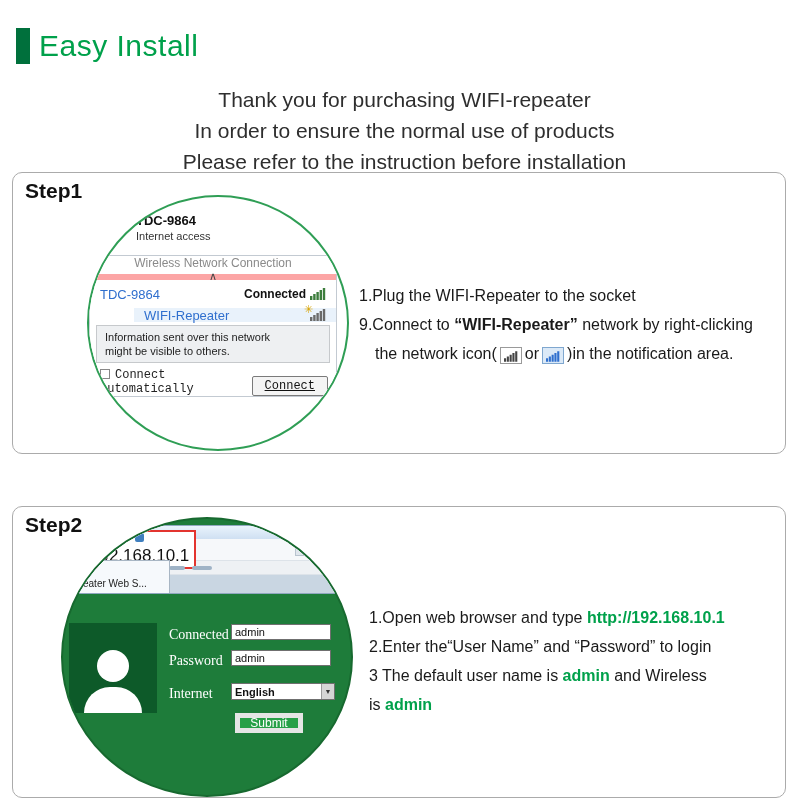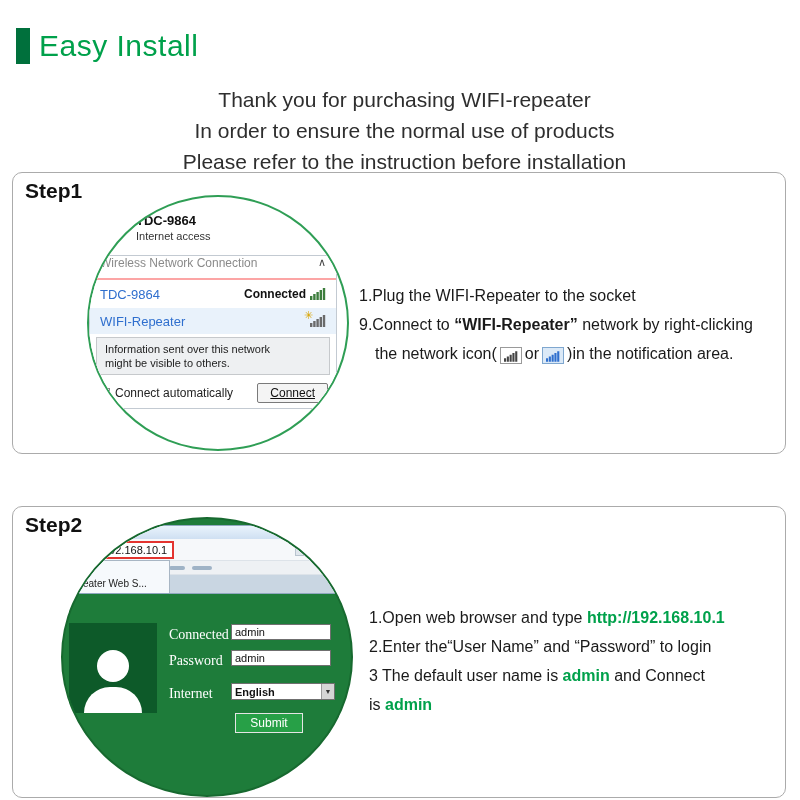--- a/index.html
+++ b/index.html
@@ -25,37 +25,37 @@
 
   
   .circle1 { position:absolute; left:74px; top:22px; width:262px; height:256px;
              border-radius:50%; border:2px solid #2f9e55; background:#fff; overflow:hidden; }
   .wifi-summary { position:absolute; left:26px; top:16px; display:flex; align-items:flex-start; gap:6px; }
   .wifi-summary .txt b { display:block; font-size:13px; color:#111; }
   .wifi-summary .txt span { display:block; font-size:11px; color:#333; margin-top:2px; }
 
   .net-panel { position:absolute; left:0; top:58px; width:248px; background:#fff;
                border:1px solid #c3cad2; }
-  .panel-header { height:24px; display:flex; align-items:flex-start; justify-content:space-between;
-                  padding:0 10px; font-size:12px; color:#8a8a8a; border-bottom:2px solid #fca5a5; }
+  .panel-header { height:24px; display:flex; align-items:center; justify-content:space-between;
+                  padding:0 10px; font-size:12px; color:#8a8a8a; border-bottom:6px solid #fca5a5;flex-direction:column; }
   .chev { color:#444; font-size:11px; }
   .net-row { display:flex; align-items:center; justify-content:space-between; padding:0 10px; }
   .net-row1 { height:28px; }
-  .net-row2 { height:26px; background:#e9f2fb; }
+  .net-row2 { height:14px; background:#e9f2fb;margin-left:44px; }
   .net-name { font-size:13px; color:#2f6fce; }
   .net-right { display:flex; align-items:center; gap:4px; }
   .net-status { font-size:12px; font-weight:bold; color:#111; }
   .bars { color:#3c7d3c; display:inline-block; line-height:0; }
   .bars-gray { color:#6a6a6a; }
   .starwrap { position:relative; display:inline-block; line-height:0; }
   .star { position:absolute; left:-6px; top:-5px; color:#d9a400; font-size:11px; line-height:1; }
   .tooltip { margin:3px 6px; background:#eef0f2; border:1px solid #c6c9cc; padding:4px 8px;
              font-size:11px; color:#222; line-height:14px; }
-  .connect-row { height:30px; display:flex; align-items:center; justify-content:space-between;
-                 padding:0 8px 0 10px; }
+  .connect-row { height:30px; display:flex; align-items:flex-end; justify-content:space-between;
+                 padding:0 8px 0 10px;font-family:Liberation Mono, monospace; }
   .cb { width:10px; height:10px; border:1px solid #888; background:#fff; display:inline-block; margin-right:5px; vertical-align:-1px; }
   .connect-auto { font-size:12px; color:#222; }
   .connect-btn { border:1px solid #7a7a7a; border-radius:2px; background:#f4f4f4;
                  padding:2px 12px; font-size:12px; color:#111; text-decoration:underline; cursor:pointer; }
 
   
   .instr { position:absolute; font-size:16px; color:#1a1a1a; line-height:29px; width:430px; }
   .instr1 { left:346px; top:88px;margin-top:20px; }
   .instr2 { left:356px; top:96px; }
   .instr .indent { padding-left:16px; }
@@ -72,21 +72,21 @@
   .circle2 { position:absolute; left:48px; top:10px; width:292px; height:280px;
              border-radius:50%; background:#1e7c3a; border:2px solid #17692f; overflow:hidden; }
   .browser { position:absolute; left:14px; top:6px; width:262px; background:#fff;
              border:1px solid #8fa7bf; border-radius:3px; overflow:hidden; }
   .b-title { height:13px; background:linear-gradient(#e9f3fc,#cfe0f2);
              display:flex; align-items:center; gap:4px; padding:0 5px; }
   .ph-bar { height:4px; background:#9fb3c6; border-radius:2px; }
   .b-addr { height:22px; display:flex; align-items:center; gap:6px; padding:0 5px;
             background:#f6f8fa; border-bottom:1px solid #dde3e9; }
   .addr-box { display:flex; align-items:center; gap:4px; border:2px solid #e3342f;
-              background:#fff; padding:1px 5px; font-size:11px; color:#111; }
+              background:#fff; padding:1px 5px; font-size:17px; color:#111;flex-direction:column; }
   .favicon { width:9px; height:9px; background:#3f7fbf; border-radius:2px; display:inline-block; }
   .addr-btn { width:16px; height:12px; background:#dfe6ec; border:1px solid #b9c4cf; }
   .b-tools { height:14px; background:#eef1f4; display:flex; align-items:center; gap:7px;
              padding:0 6px; border-bottom:1px solid #dde3e9; }
   .b-tabrow { height:18px; background:#c9d6e2; display:flex; align-items:flex-end; }
   .b-tab { width:92px; height:16px; background:#f6f9fc; border:1px solid #a8b6c4; border-bottom:none;
            font-size:10px; color:#222; line-height:14px; padding:16px 4px; white-space:nowrap; overflow:hidden; }
 
   .avatar { position:absolute; left:6px; top:104px; width:88px; height:90px; background:#0d5a29;
             display:flex; flex-direction:column; align-items:center; justify-content:flex-end; padding-bottom:0; }
@@ -98,21 +98,21 @@
   .form-input { position:absolute; left:168px; width:100px; height:16px; background:#fff;
                 border:1px solid #6f6f6f; font-size:11px; padding-left:3px; color:#111;
                 font-family:"Liberation Sans", sans-serif; }
   .lang-select { position:absolute; left:168px; width:104px; height:17px; background:#fff;
                  border:1px solid #6f6f6f; display:flex; align-items:center; justify-content:space-between;
                  padding-left:3px; cursor:pointer; }
   .lang-value { font-size:11px; font-weight:bold; color:#111; }
   .dd-arrow { width:13px; height:100%; background:#d5d5d5; border-left:1px solid #9a9a9a;
               display:flex; align-items:center; justify-content:center; font-size:7px; color:#333; }
   .submit-btn { position:absolute; left:172px; top:194px; width:68px; height:20px;
-                background:#27a047; border:1px solid #e5e5e5; color:#fff; font-size:12px;
+                background:#27a047; border:5px solid #e5e5e5; color:#fff; font-size:12px;
                 display:flex; align-items:center; justify-content:center; cursor:pointer; }
 </style>
 </head>
 <body>
 
 <div class="page">
 
   <div class="header">
     <div class="accent-bar"></div>
     <div class="page-title">Easy Install</div>
@@ -283,21 +283,21 @@
 
       <div class="submit-btn">Submit</div>
     </div>
 
     <div class="instr instr2">
       <div>
         <span>1.Open web browser and type </span><span class="tok-green">http://192.168.10.1</span>
       </div>
       <div>2.Enter the“User Name” and “Password” to login</div>
       <div>
-        <span>3 The default user name is </span><span class="tok-green">admin</span><span> and Connect</span>
+        <span>3 The default user name is </span><span class="tok-green">admin</span><span> and Wireless</span>
       </div>
       <div>
         <span>is </span><span class="tok-green">admin</span>
       </div>
     </div>
   </div>
 
 </div>
 
 </body></html>

